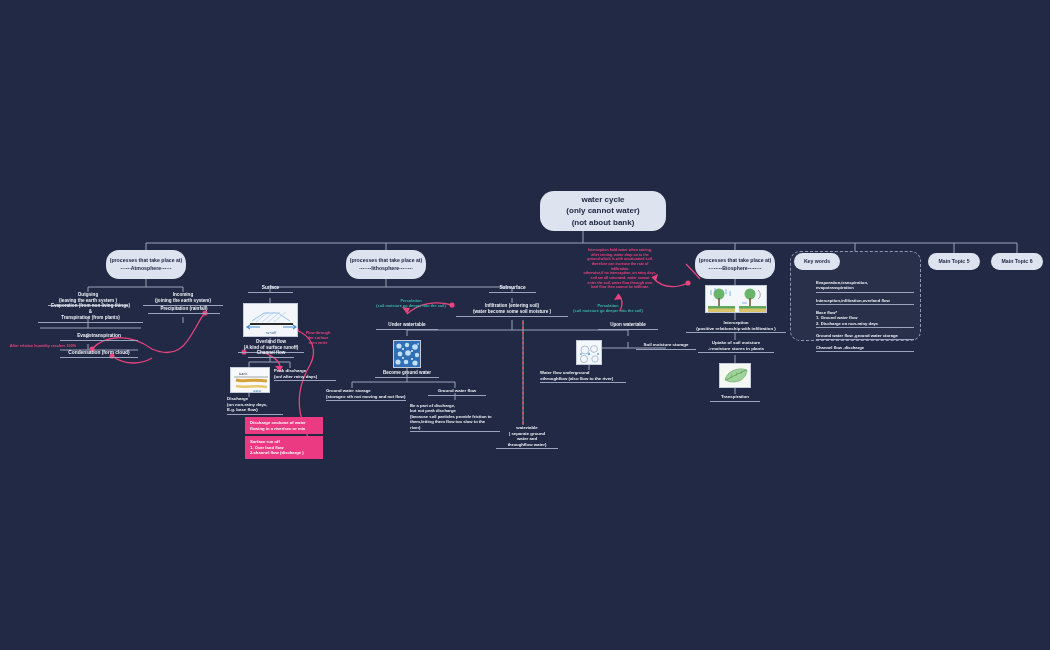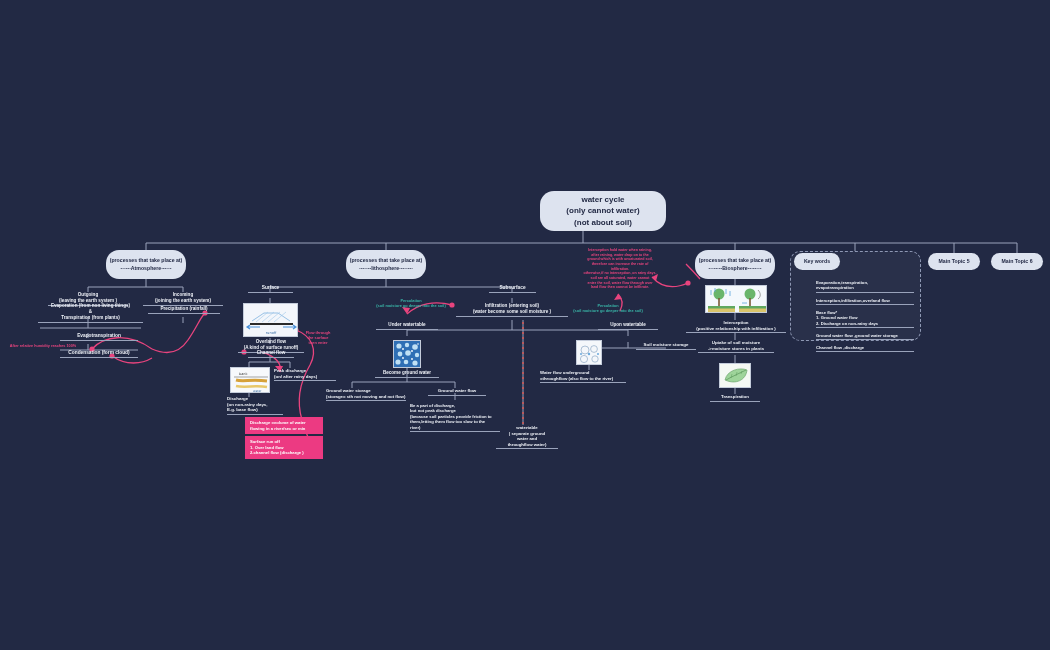--- a/index.html
+++ b/index.html
@@ -188,21 +188,21 @@
       <polygon points="618,294 614,300 622,299"></polygon>
       <polygon points="313,452 307,447 309,455"></polygon>
       <polygon points="280,372 275,366 283,366"></polygon>
       <polygon points="652,277 658,274 656,281"></polygon>
     </g>
   </svg>
 
   <div class="root-node" style="left:520px; top:191px; width:126px; height:40px; font-size:8px;margin-left:20px;">
     <span>water cycle</span>
     <span>(only cannot water)</span>
-    <span>(not about soil)</span>
+    <span>(not about bank)</span>
   </div>
 
   <div class="pill" style="left:106px; top:250px; width:80px; height:29px; font-size:5.2px;">
     <span>(processes that take place at)</span>
     <span>------Atmosphere------</span>
   </div>
 
   <div class="uline" style="left:48px; top:292px; width:80px; font-size:4.6px;">Outgoing
 (leaving the earth system )</div>
   <div class="uline" style="left:143px; top:292px; width:80px; font-size:4.6px;">Incoming

